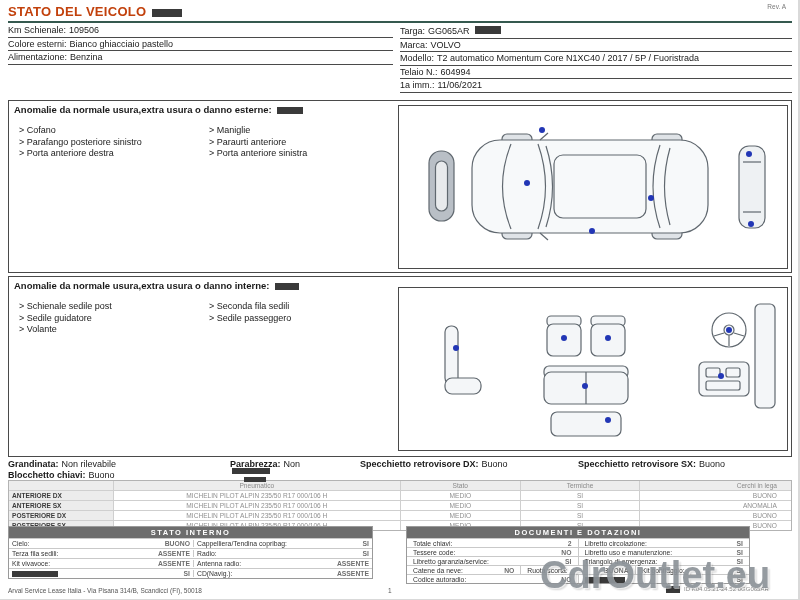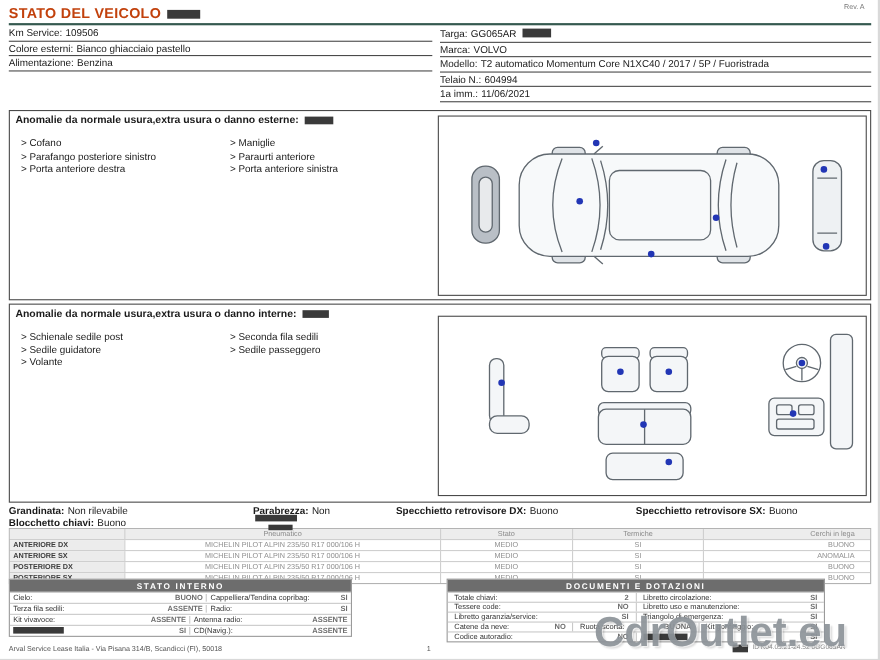--- a/index.html
+++ b/index.html
@@ -40,21 +40,21 @@
   .tc{border-left:1px solid #cfcfcf;padding:1px 3px;line-height:7px;}
   .trow>.tc:first-child{border-left:none;}
   .tc-pos{width:104px;background:#ececec;color:#3c3c3c;font-weight:bold;}
   .tc-desc{width:288px;text-align:center;}
   .tc-stato{width:120px;text-align:center;}
   .tc-term{width:120px;text-align:center;}
   .tc-cerchi{width:152px;text-align:right;padding-right:14px;}
   .trow.head .tc{color:#8a8a8a;background:#ededed;font-weight:normal;}
 
   .btable{position:absolute;top:526px;border:1px solid #9a9a9a;background:#fff;}
-  #stato-interno{left:8px;width:312px;}
+  #stato-interno{left:8px;width:365px;}
   #documenti{left:406px;width:344px;}
   .bhead{height:11px;background:#6d6d6d;color:#fff;font-size:7.5px;font-weight:bold;text-align:center;letter-spacing:1.5px;line-height:11px;}
   .brow{display:flex;border-top:1px solid #c9c9c9;align-items:center;}
   #stato-interno .brow{height:10px;}
   #documenti .brow{height:9px;}
   .bl{font-size:6.8px;color:#333;padding-left:3px;white-space:nowrap;}
   .bv{font-size:6.8px;color:#6e6e6e;font-weight:bold;text-align:right;padding-right:3px;}
   .c1{width:96px;}.c2{width:88px;}.c3{width:126px;border-left:1px solid #c9c9c9;}.c4{flex:1;}
   .dpair{display:flex;justify-content:space-between;align-items:center;flex:1;height:100%;padding:0 3px;}
   .dpair+.dpair{border-left:1px solid #c9c9c9;}
@@ -72,21 +72,21 @@
 <div id="page">
 
   <div class="report-title">
     <span>STATO DEL VEICOLO</span><span class="redact" style="width:30px;height:8px;margin-left:6px"></span>
   </div>
   <div class="rev">Rev. A</div>
   <div class="rule"></div>
 
   <div class="info-col" id="info-left">
     <div class="field">
-      <span class="lab">Km Service:</span>
+      <span class="lab">Km Schienale:</span>
       <span class="val">109506</span>
     </div>
     <div class="field">
       <span class="lab">Colore esterni:</span>
       <span class="val">Bianco ghiacciaio pastello</span>
     </div>
     <div class="field">
       <span class="lab">Alimentazione:</span>
       <span class="val">Benzina</span>
     </div>

